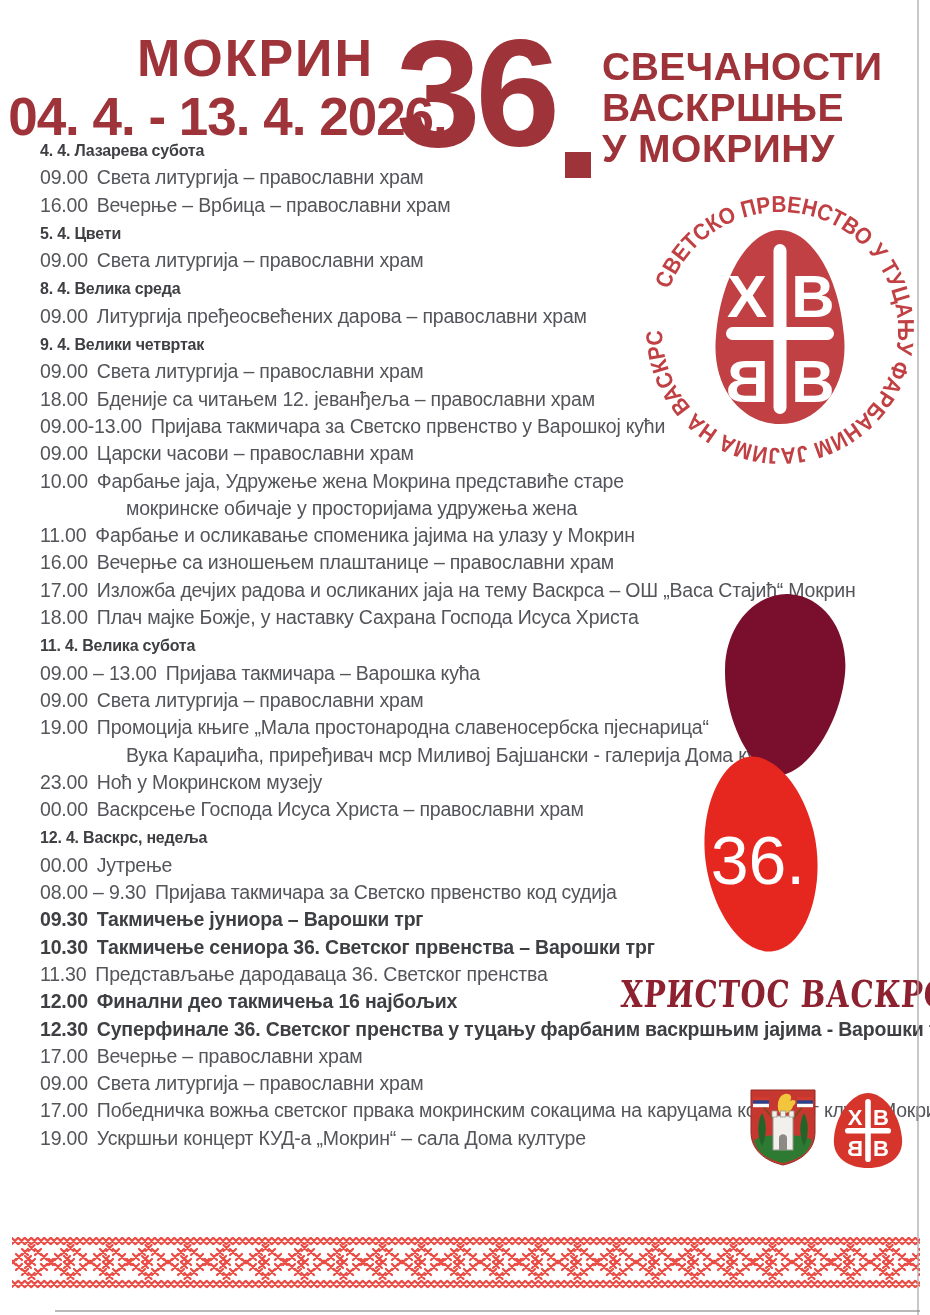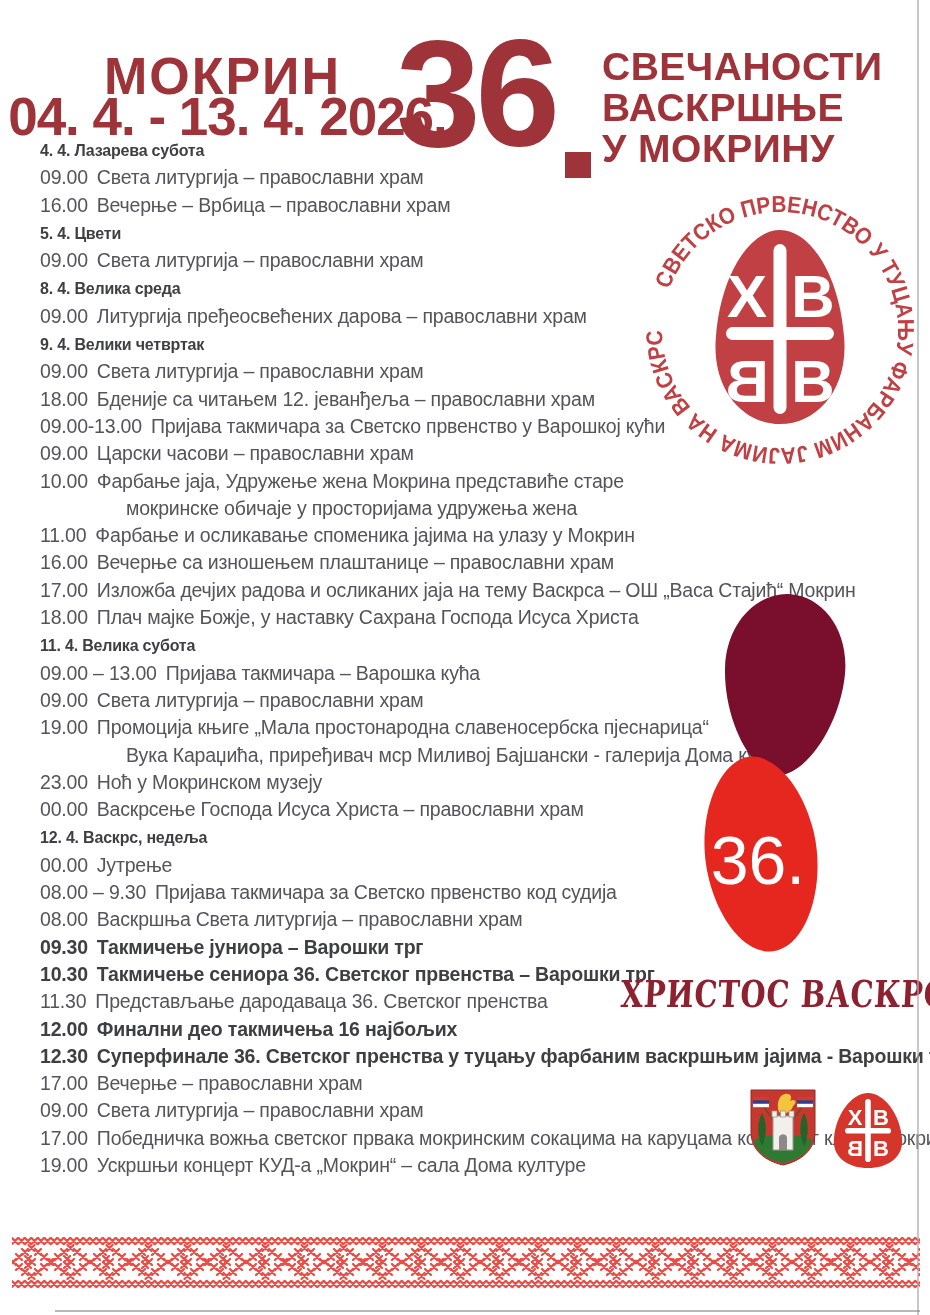--- a/index.html
+++ b/index.html
@@ -3,22 +3,22 @@
 <meta charset="utf-8">
 <style>
   :root{
     --c-primary:#9e3339; --c-text:#54555a; --c-strong:#3e3f43; --c-logo:#c04043;
     --c-darkegg:#7a0e2d; --c-redegg:#e6271f; --c-greeting:#8e2130; --c-border:#ea4d45;
     --c-arms_red:#c6382f; --c-arms_green:#2f7a33; --c-arms_yellow:#f3c53d; --c-scan:#aaaaaa;
   }
   html,body{margin:0;padding:0;background:#fff;}
   .poster{position:relative;width:930px;height:1315px;background:#fff;overflow:hidden;
           font-family:"Liberation Sans",sans-serif;}
-  .place{position:absolute;left:0;top:46px;width:445px;text-align:center;
-         font-size:52px;font-weight:bold;letter-spacing:2px;color:var(--c-primary);}
+  .place{position:absolute;left:0;top:28px;width:445px;text-align:center;
+         font-size:52px;font-weight:bold;letter-spacing:2px;color:var(--c-primary);padding-left:33px;}
   .dates{position:absolute;left:0;top:86px;width:455px;text-align:center;
          font-size:53px;font-weight:bold;letter-spacing:-1px;color:var(--c-primary);}
   .edition{position:absolute;left:396px;top:18px;font-size:152px;line-height:150px;
            font-weight:bold;letter-spacing:-5px;color:var(--c-primary);}
   .edition-dot{position:absolute;left:565px;top:152px;width:26px;height:26px;background:var(--c-primary);}
   .title{position:absolute;left:602px;top:46px;font-size:39px;line-height:41px;
          font-weight:bold;letter-spacing:.5px;color:var(--c-primary);}
   #schedule{position:absolute;left:40px;top:136px;width:885px;font-size:19.5px;
             line-height:27.3px;color:var(--c-text);white-space:nowrap;letter-spacing:-0.2px;}
   #schedule .row.date .txt{font-weight:bold;color:var(--c-strong);font-size:16px;}
@@ -78,21 +78,20 @@
       <div class="row date"><span class="txt">11. 4. Велика субота</span></div>
       <div class="row event"><span class="t">09.00 – 13.00</span><span class="txt">Пријава такмичара – Варошка кућа</span></div>
       <div class="row event"><span class="t">09.00</span><span class="txt">Света литургија – православни храм</span></div>
       <div class="row event"><span class="t">19.00</span><span class="txt">Промоција књиге „Мала простонародна славеносербска пјеснарица“</span></div>
       <div class="row cont"><span class="txt">Вука Караџића, приређивач мср Миливој Бајшански - галерија Дома културе</span></div>
       <div class="row event"><span class="t">23.00</span><span class="txt">Ноћ у Мокринском музеју</span></div>
       <div class="row event"><span class="t">00.00</span><span class="txt">Васкрсење Господа Исуса Христа – православни храм</span></div>
       <div class="row date"><span class="txt">12. 4. Васкрс, недеља</span></div>
       <div class="row event"><span class="t">00.00</span><span class="txt">Јутрење</span></div>
       <div class="row event"><span class="t">08.00 – 9.30</span><span class="txt">Пријава такмичара за Светско првенство код судија</span></div>
-      <div class="row event"><span class="t">08.00</span><span class="txt">Васкршња Света литургија – православни храм</span></div>
       <div class="row event bold"><span class="t">09.30</span><span class="txt">Такмичење јуниора – Варошки трг</span></div>
       <div class="row event bold"><span class="t">10.30</span><span class="txt">Такмичење сениора 36. Светског првенства – Варошки трг</span></div>
       <div class="row event"><span class="t">11.30</span><span class="txt">Представљање дародаваца 36. Светског пренства</span></div>
       <div class="row event bold"><span class="t">12.00</span><span class="txt">Финални део такмичења 16 најбољих</span></div>
       <div class="row event bold"><span class="t">12.30</span><span class="txt">Суперфинале 36. Светског пренства у туцању фарбаним васкршњим јајима - Варошки трг</span></div>
       <div class="row event"><span class="t">17.00</span><span class="txt">Вечерње – православни храм</span></div>
       <div class="row event"><span class="t">09.00</span><span class="txt">Света литургија – православни храм</span></div>
       <div class="row event"><span class="t">17.00</span><span class="txt">Победничка вожња светског првака мокринским сокацима на каруцама коњичког клуба Мокрин</span></div>
       <div class="row event"><span class="t">19.00</span><span class="txt">Ускршњи концерт КУД-а „Мокрин“ – сала Дома културе</span></div>
     </div>

